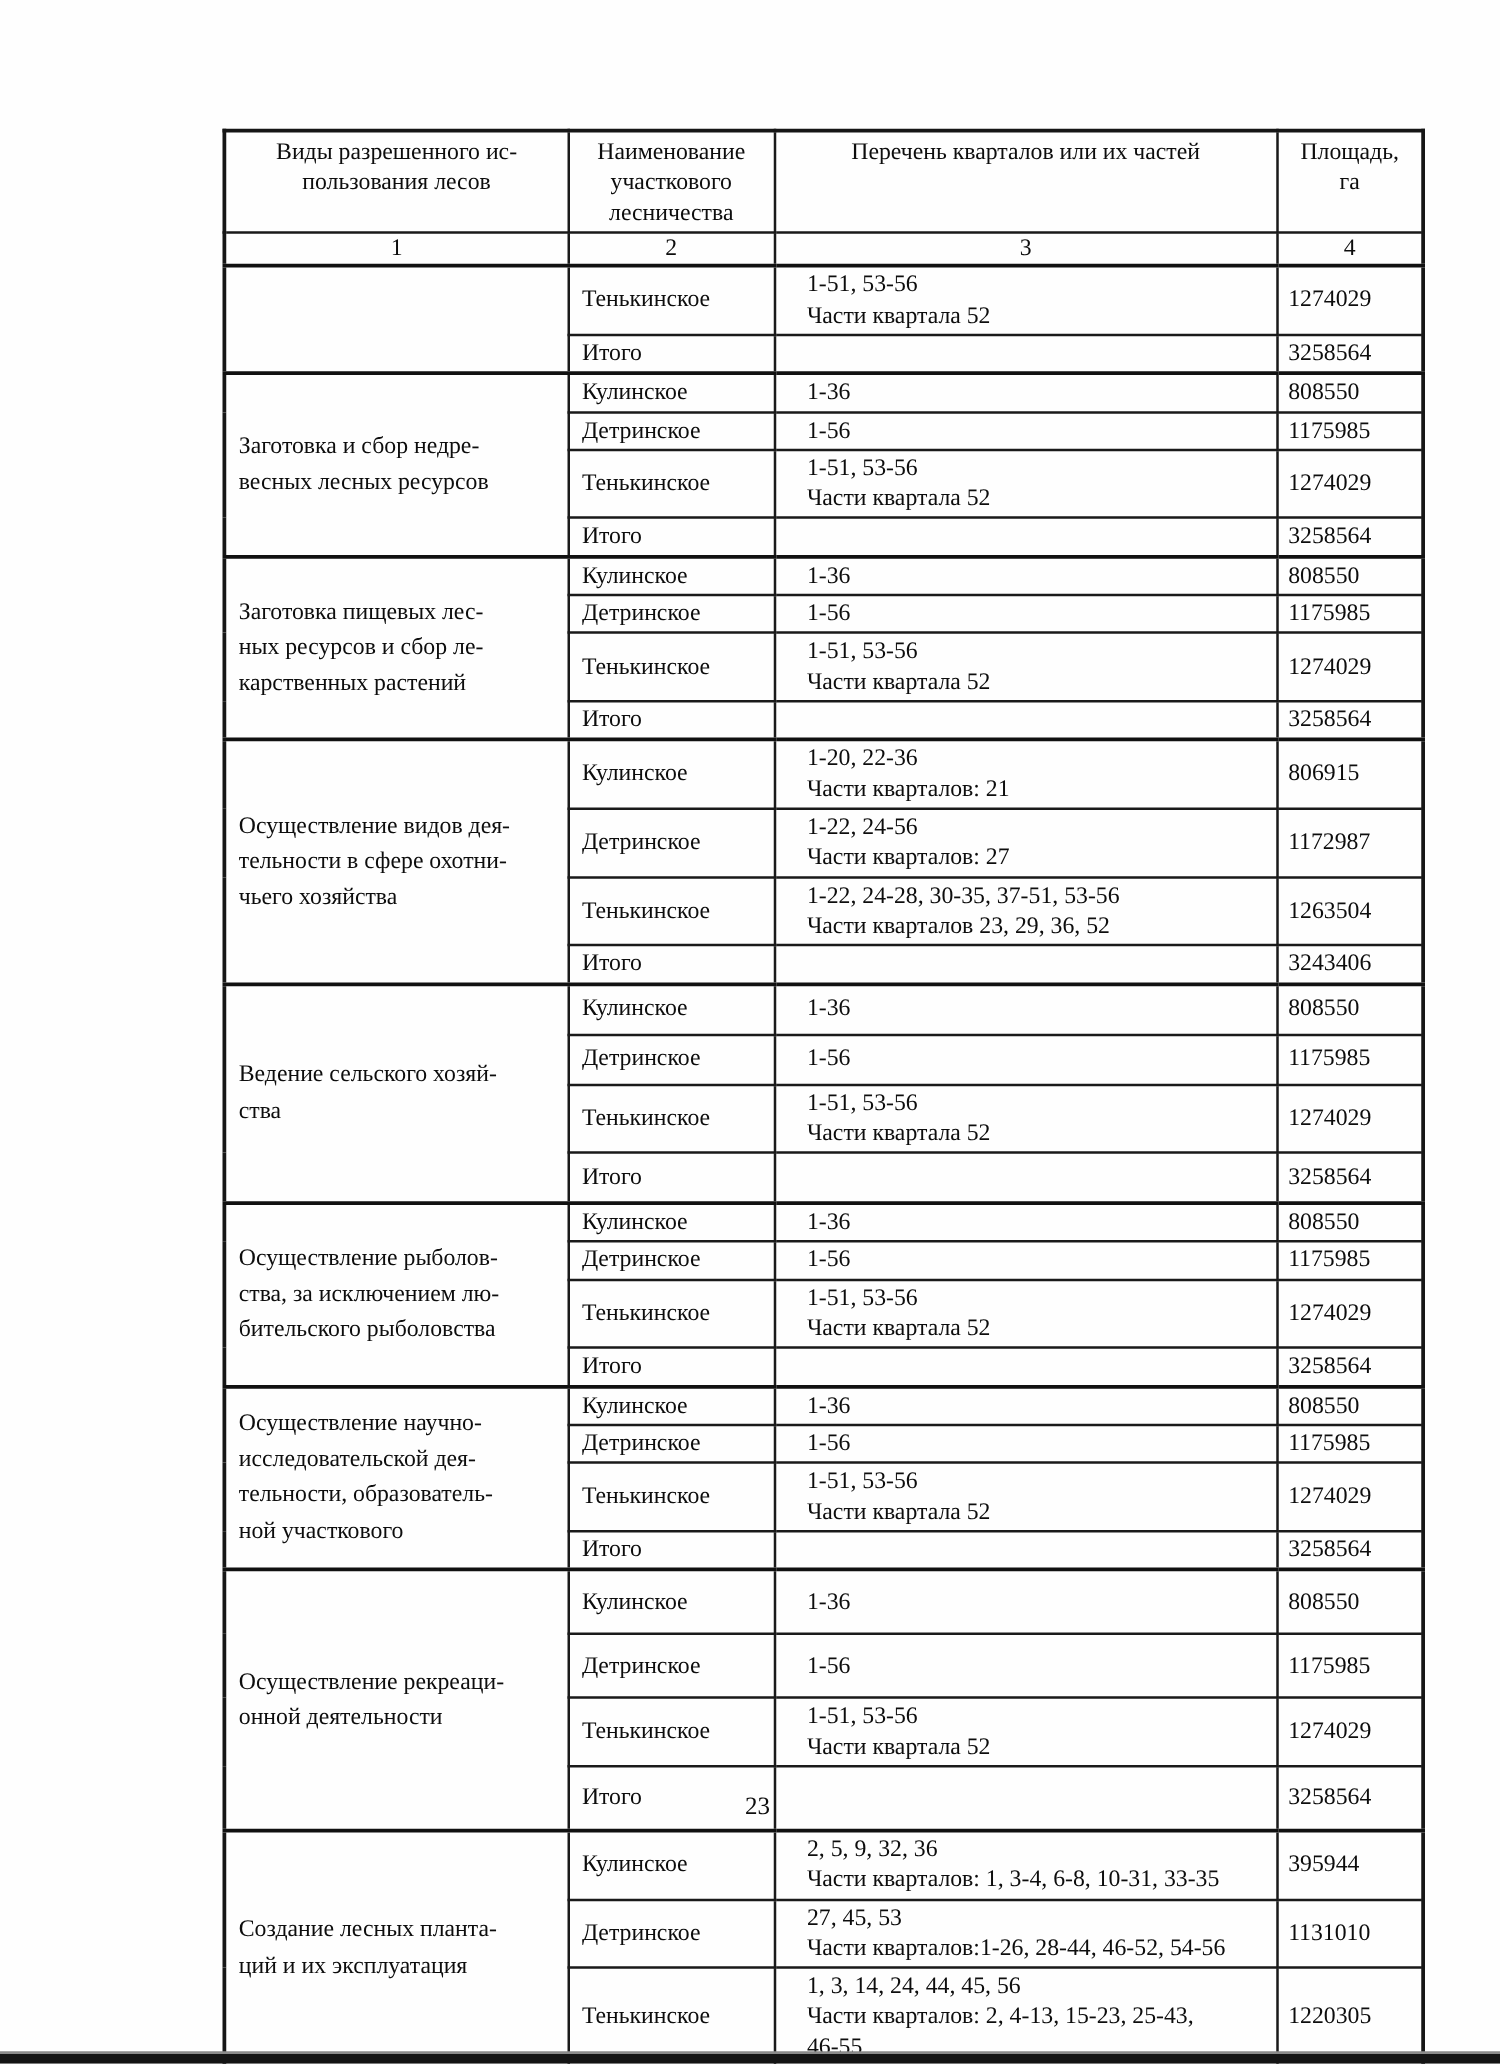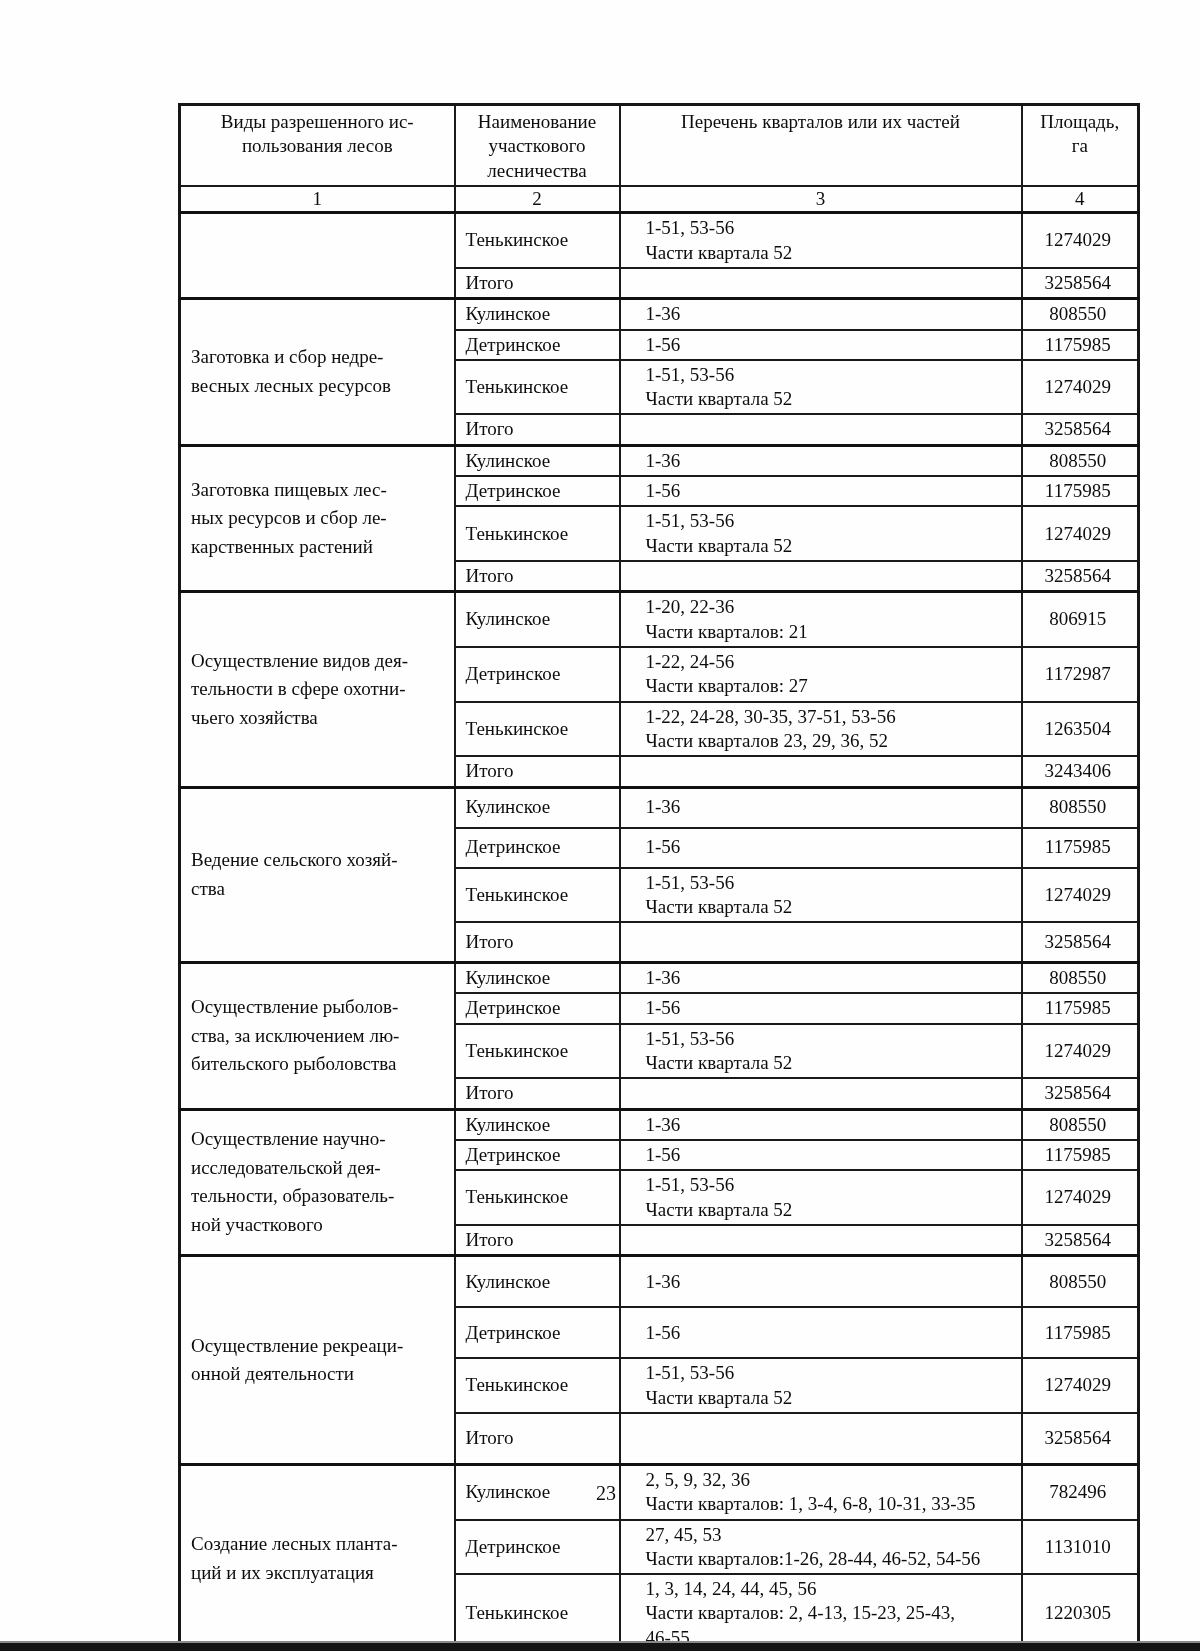--- a/index.html
+++ b/index.html
@@ -54,35 +54,34 @@
     text-align:left;
     padding-left:10px;
     white-space:nowrap;
   }
   td.quarters-cell{
     text-align:left;
     padding-left:25px;
     white-space:pre-line;
   }
   td.area-cell{
-    text-align:center;
+    text-align:left;
     padding-right:12px;
     white-space:nowrap;
   }
   tr.single td{height:24px;}
   tr.total-row td{height:23px;margin-left:10px;}
   tr.sec-start td{border-top:3px solid #111;}
   tr.sec-4 td{height:34px;}
   tr.sec-7 td{height:45px;}
   .page-number{
     position:absolute;
     left:596px;
     top:1434px;
     font-size:20px;
-    margin-top:48px;
   }
   .scan-edge{
     position:absolute;
     left:0;right:0;bottom:0;
     height:10px;
     background:linear-gradient(to bottom,#8a8a8a 0 2px,#141414 2px 100%);
   }
 </style>
 </head>
 <body>
@@ -293,21 +292,21 @@
           <td class="forestry-cell">Итого</td>
           <td class="quarters-cell"></td>
           <td class="area-cell">3258564</td>
         </tr>
         <tr class="sec-8 sec-start">
           <td class="use-cell" rowspan="3">Создание лесных планта-
 ций и их эксплуатация</td>
           <td class="forestry-cell">Кулинское</td>
           <td class="quarters-cell">2, 5, 9, 32, 36
 Части кварталов: 1, 3-4, 6-8, 10-31, 33-35</td>
-          <td class="area-cell">782496</td>
+          <td class="area-cell">395944</td>
         </tr>
         <tr class="sec-8">
           <td class="forestry-cell">Детринское</td>
           <td class="quarters-cell">27, 45, 53
 Части кварталов:1-26, 28-44, 46-52, 54-56</td>
           <td class="area-cell">1131010</td>
         </tr>
         <tr class="sec-8">
           <td class="forestry-cell">Тенькинское</td>
           <td class="quarters-cell">1, 3, 14, 24, 44, 45, 56

